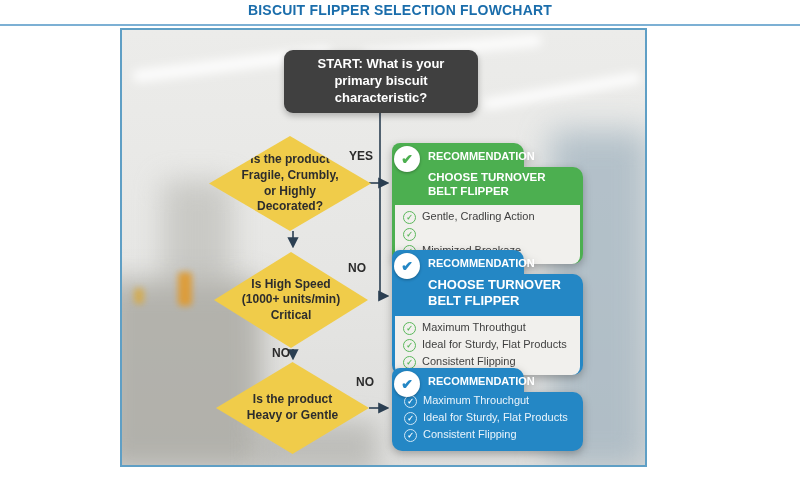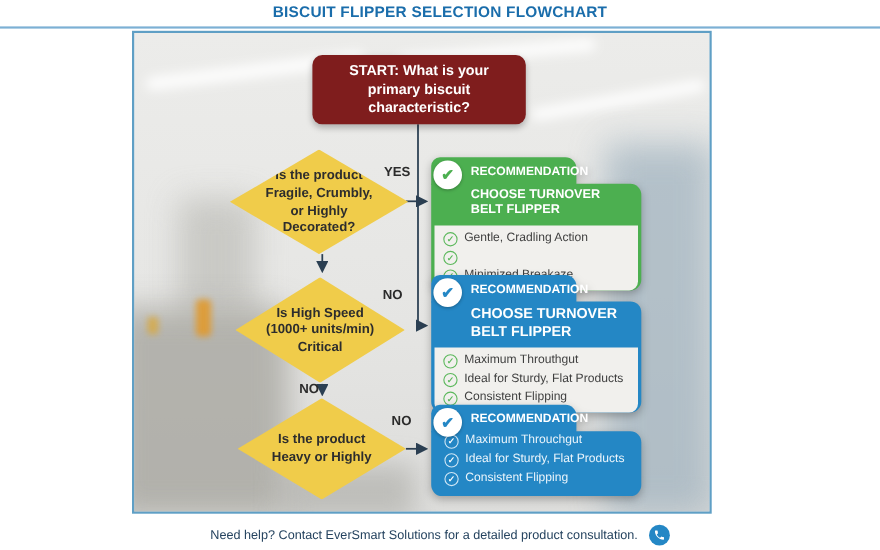--- a/index.html
+++ b/index.html
@@ -21,21 +21,21 @@
   .dark1{left:-20px;top:250px;width:160px;height:190px;background:#a3a29b;filter:blur(14px);opacity:.75;}
   .dark2{left:428px;top:100px;width:100px;height:340px;background:#9db0bd;filter:blur(16px);opacity:.7;}
   .dark3{left:135px;top:392px;width:120px;height:50px;background:#a9a9a4;filter:blur(12px);opacity:.6;}
   .dark4{left:40px;top:150px;width:70px;height:110px;background:#bdbdb8;filter:blur(14px);opacity:.7;}
   .orange1{left:56px;top:242px;width:14px;height:34px;background:#e09a2f;filter:blur(3px);opacity:.9;border-radius:4px;}
   .orange2{left:12px;top:258px;width:10px;height:16px;background:#d9a93f;filter:blur(3px);opacity:.8;border-radius:3px;}
   
   .connectors{position:absolute;left:0;top:0;width:800px;height:500px;pointer-events:none;}
   .connectors line{stroke:#2b3f52;stroke-width:1.6;}
   
-  .start-box{position:absolute;left:284px;top:50px;width:194px;height:63px;background:#7f1d1d;
+  .start-box{position:absolute;left:284px;top:50px;width:194px;height:63px;background:#404040;
              border-radius:9px;display:flex;align-items:center;justify-content:center;text-align:center;
              color:#ffffff;font-weight:bold;font-size:13px;line-height:1.3;padding:4px 12px;box-sizing:border-box;
              box-shadow:0 3px 6px rgba(0,0,0,.25);}
   
   .diamond{position:absolute;background:#f0cc4a;
            clip-path:polygon(50% 0,100% 50%,50% 100%,0 50%);
            display:flex;align-items:center;justify-content:center;text-align:center;
            color:#2d2d2d;font-weight:bold;font-size:12px;line-height:1.3;box-sizing:border-box;padding:0 26px;}
   .d1{left:209px;top:136px;width:162px;height:95px;}
   .d2{left:214px;top:252px;width:154px;height:96px;}
@@ -118,21 +118,21 @@
     <span>START: What is your primary biscuit characteristic?</span>
   </div>
 
   <div class="diamond d1">
     <span>Is the product Fragile, Crumbly, or Highly Decorated?</span>
   </div>
   <div class="diamond d2">
     <span>Is High Speed (1000+ units/min) Critical</span>
   </div>
   <div class="diamond d3">
-    <span>Is the product Heavy or Highly</span>
+    <span>Is the product Heavy or Gentle</span>
   </div>
 
   <div class="branch yes1">YES</div>
   <div class="branch no2">NO</div>
   <div class="branch no2d">NO</div>
   <div class="branch no3">NO</div>
 
   <div class="rec rec1">
     <div class="tab green-bg">
       <span>RECOMMENDATION</span>
@@ -196,22 +196,14 @@
           </div>
         <div class="bullet">
             <span class="bicon">✓</span>
             <span>Consistent Flipping</span>
           </div>
       </div>
     </div>
     <div class="check-circle">✔</div>
   </div>
 
-  <div class="footer">
-    <span class="footer-text">Need help? Contact EverSmart Solutions for a detailed product consultation.</span>
-    <span class="phone-badge">
-      <svg viewBox="0 0 24 24">
-          <path d="M6.62 10.79c1.44 2.83 3.76 5.14 6.59 6.59l2.2-2.2c.27-.27.67-.36 1.02-.24 1.12.37 2.33.57 3.57.57.55 0 1 .45 1 1V20c0 .55-.45 1-1 1-9.39 0-17-7.61-17-17 0-.55.45-1 1-1h3.5c.55 0 1 .45 1 1 0 1.25.2 2.45.57 3.57.11.35.03.74-.25 1.02l-2.2 2.2z"></path>
-        </svg>
-    </span>
-  </div>
 
 </div>
 
 </body></html>

